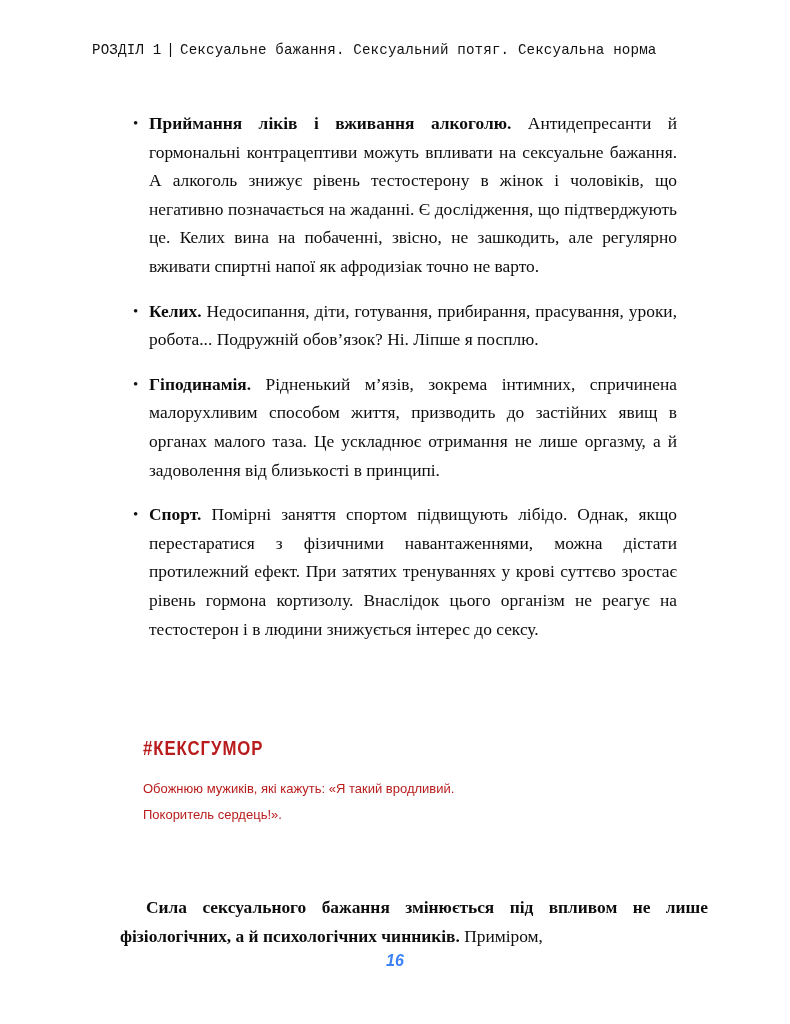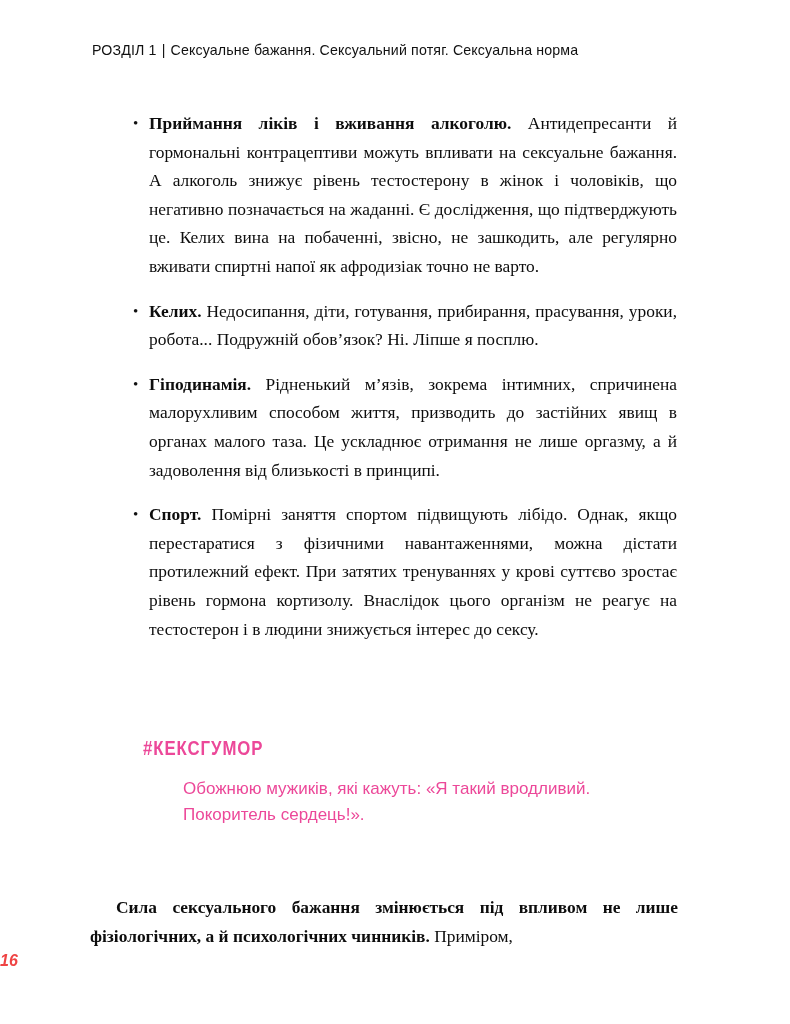--- a/index.html
+++ b/index.html
@@ -23,21 +23,21 @@
     inset: 0;
     background: #ffffff;
   }
 
   
   .running-head {
     position: absolute;
     left: 92px;
     top: 42px;
     width: 610px;
-    font-family: Liberation Sans, sans-serif;
+    font-family: Liberation Mono, monospace;
     font-size: 14.2px;
     letter-spacing: 0.15px;
     color: #111111;
     white-space: nowrap;
   }
   .running-head .rh-sep {
     padding: 0 5px;
     color: #111111;
   }
 
@@ -77,68 +77,67 @@
     font-weight: bold;
   }
 
   
   .humor {
     position: absolute;
     left: 143px;
     top: 736px;
     width: 555px;
     font-family: "Liberation Sans", "DejaVu Sans", sans-serif;
-    color: #ec4899;
+    color: #b91c1c;
   }
   .humor-tag {
     font-size: 19.5px;
     font-weight: bold;
     letter-spacing: 1.1px;
     line-height: 24px;
     transform: scaleX(0.86);
     transform-origin: left center;
     margin-bottom: 16px;
     white-space: nowrap;
   }
   .humor-line {
-    font-size: 17px;
+    font-size: 13px;
     line-height: 25.5px;
     white-space: nowrap;
-    margin-left: 40px;
   }
   .humor-gap {
     height: 7px;
   }
 
   
   .closing {
     position: absolute;
-    left: 90px;
+    left: 120px;
     top: 876px;
     width: 588px;
     font-size: 17.4px;
     line-height: 28.6px;
     text-align: justify;
     text-justify: inter-word;
     text-indent: 26px;
   }
   .closing b { font-weight: bold; }
 
   
   .folio {
     position: absolute;
     left: 0;
     right: 0;
     top: 952px;
-    text-align: left;
+    text-align: center;
     font-family: "Liberation Sans", "DejaVu Sans", sans-serif;
     font-style: italic;
     font-weight: bold;
     font-size: 16px;
-    color: #ef4444;
+    color: #3b82f6;
   }
 </style>
 </head>
 <body>
 
 <div class="page">
 
   <div class="running-head">
     <span>РОЗДІЛ 1</span><span class="rh-sep">|</span><span>Сексуальне бажання. Сексуальний потяг. Сексуальна норма</span>
   </div>

